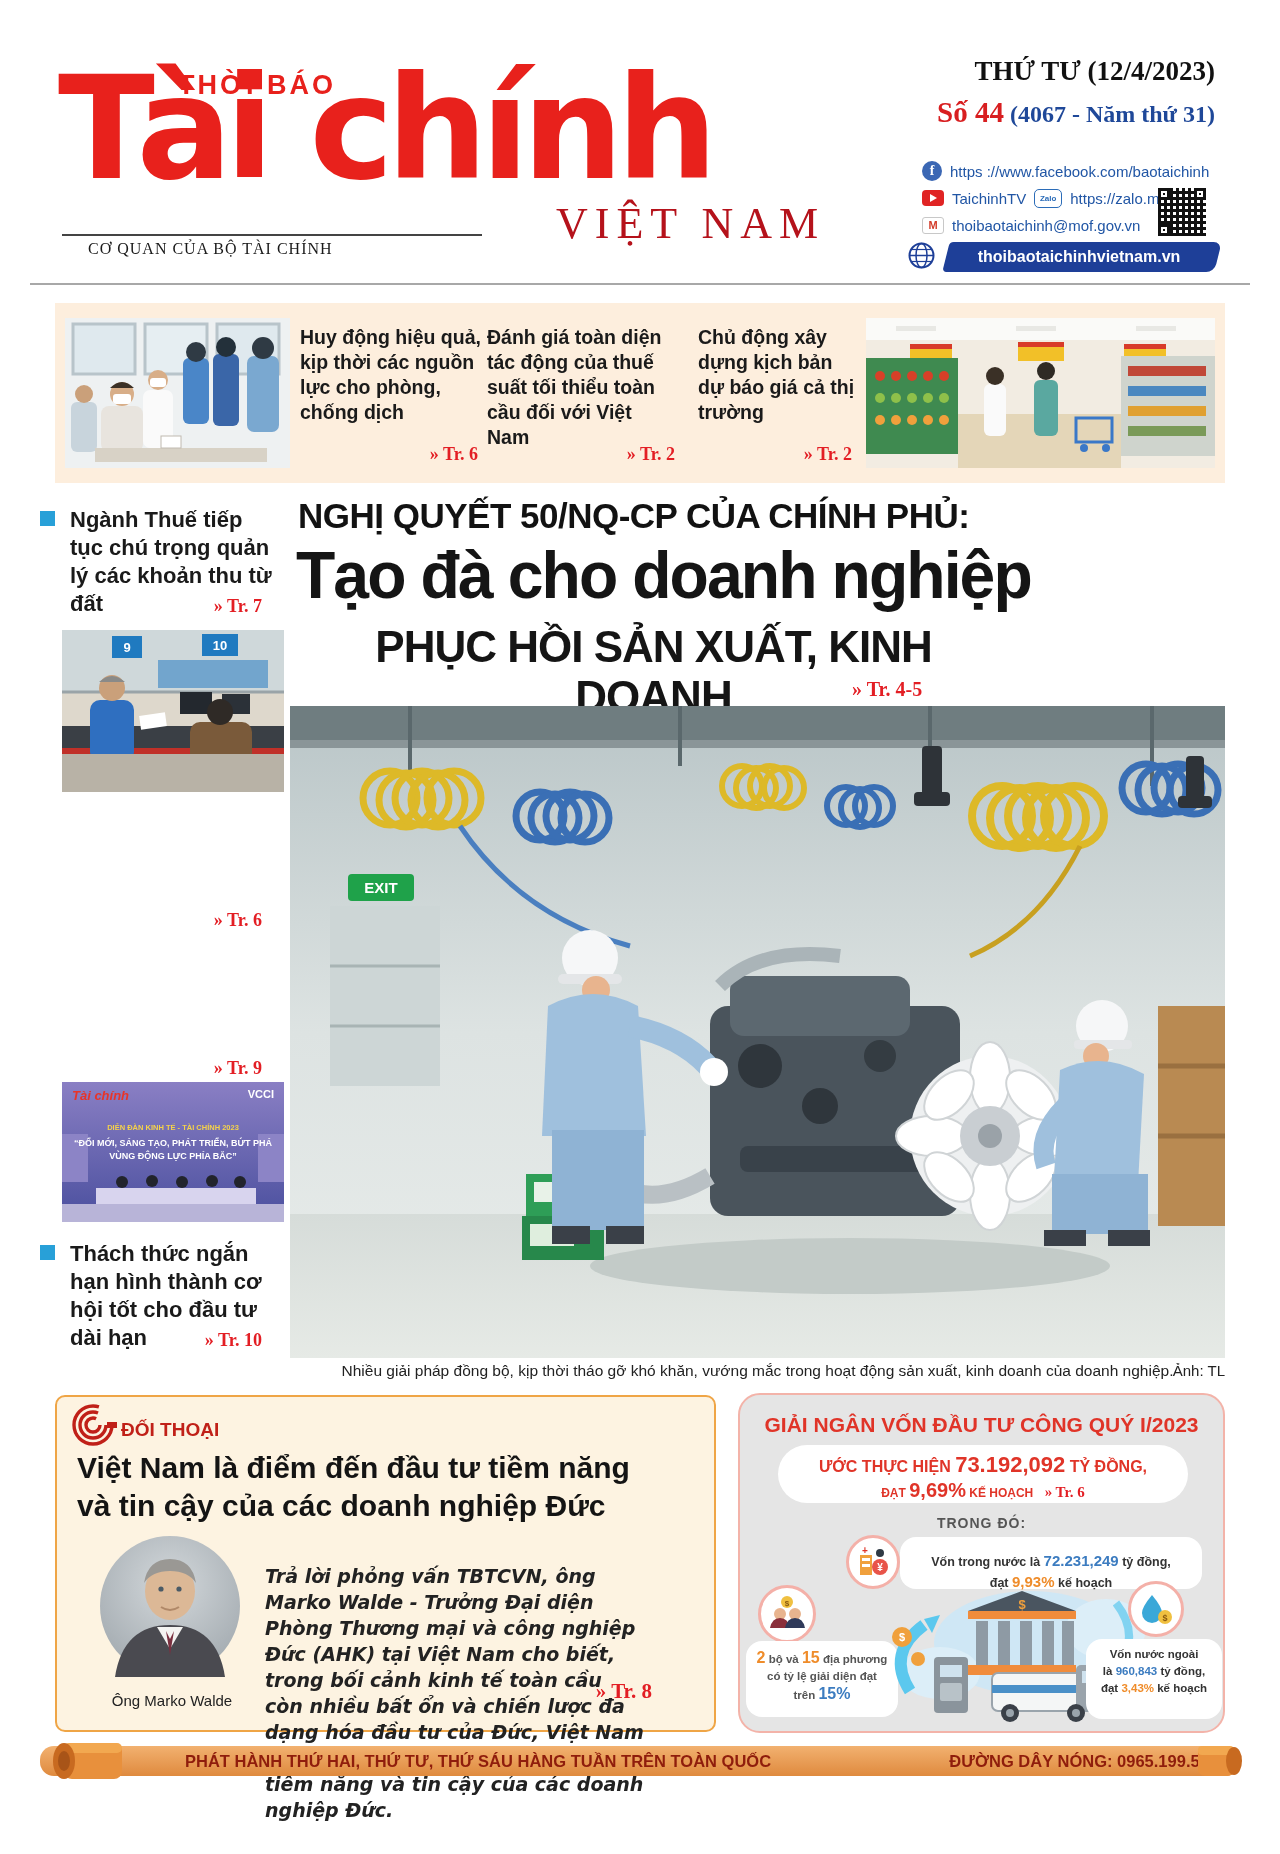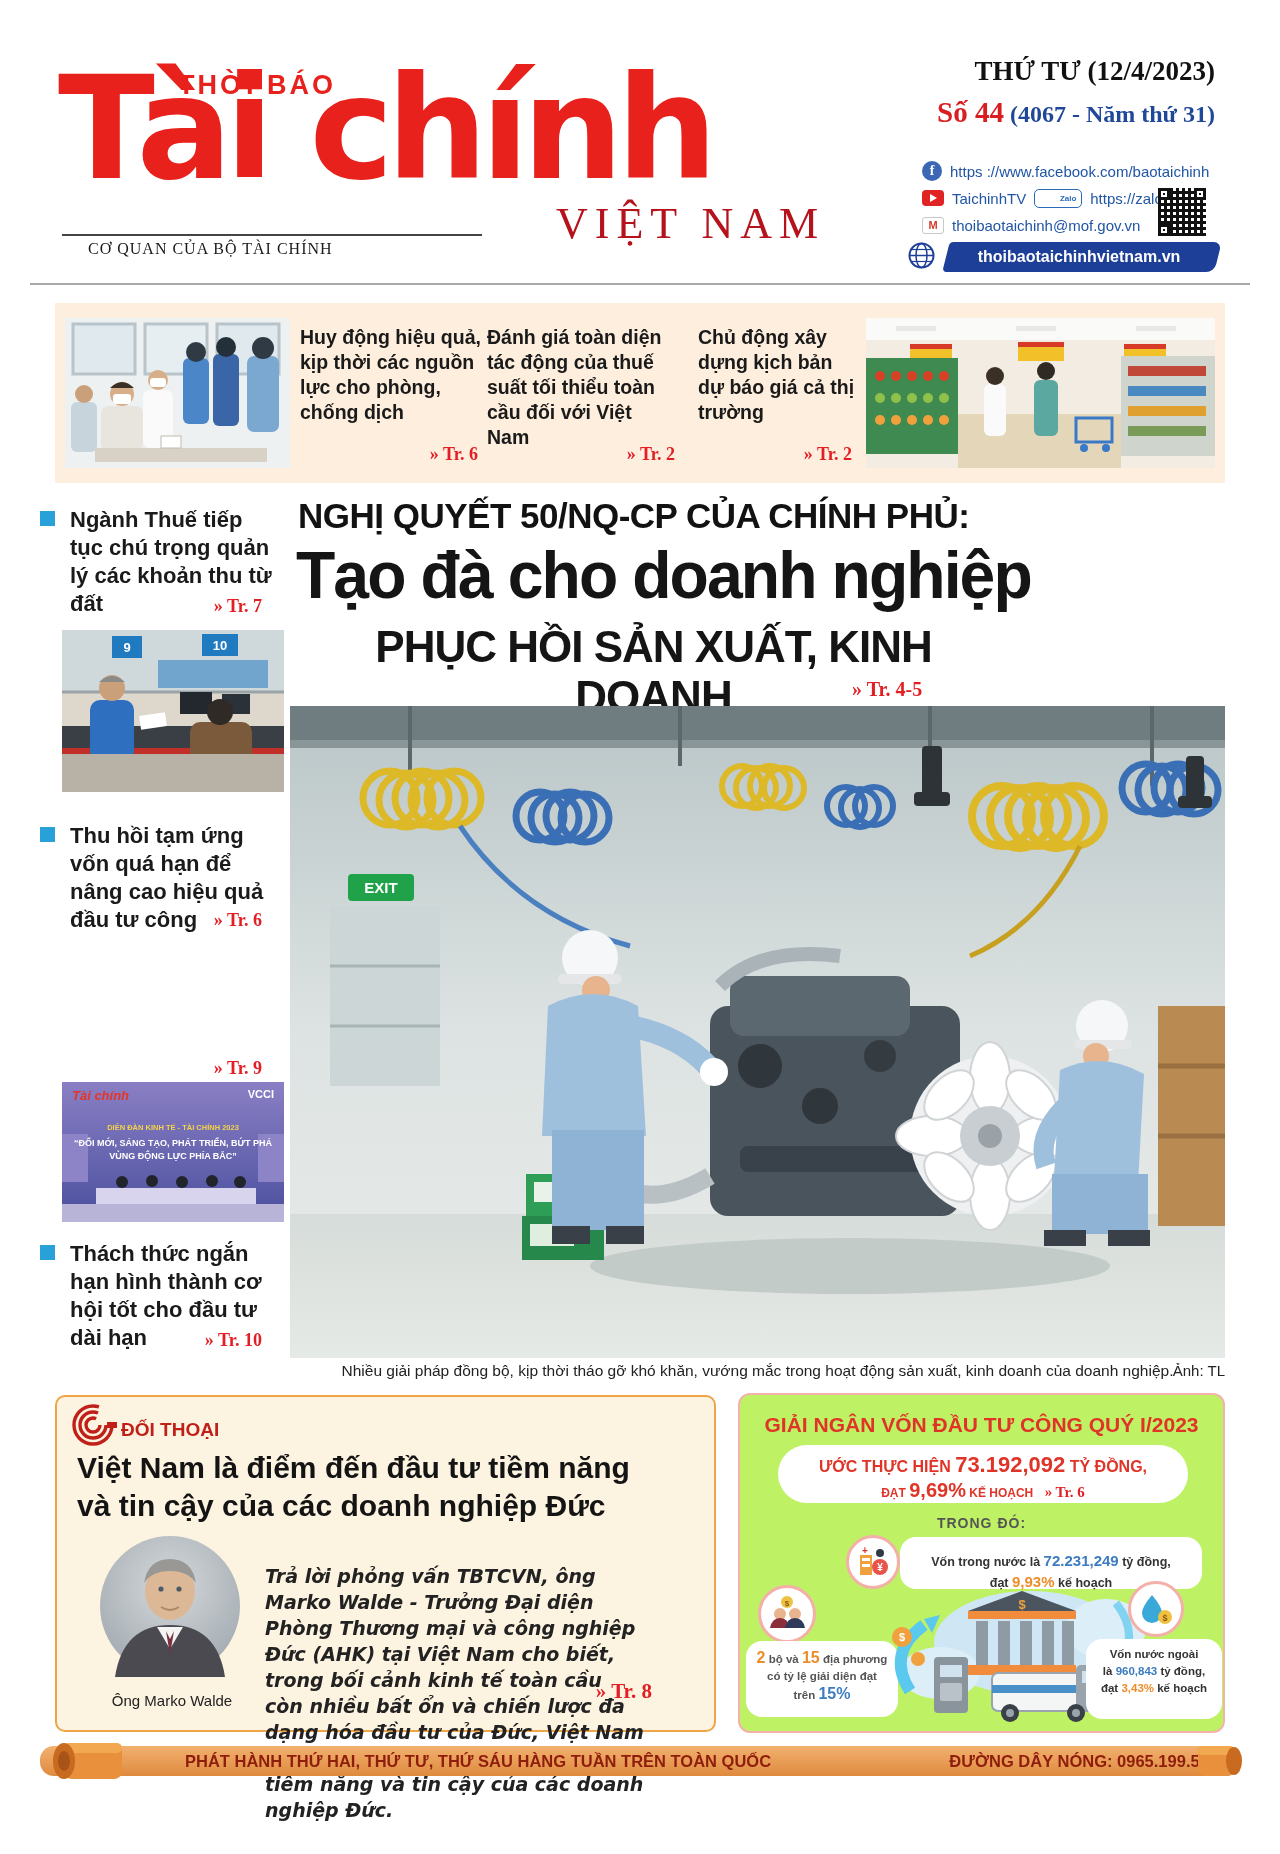--- a/index.html
+++ b/index.html
@@ -22,21 +22,21 @@
   .issue-detail{font-size:24px;font-weight:700;color:#1f4899;}
   .social-row{left:922px;height:22px;display:flex;align-items:center;gap:8px;}
   .social-text{font-size:15px;color:#2156a5;}
   .ic{display:inline-flex;align-items:center;justify-content:center;}
   .ic-fb{width:20px;height:20px;border-radius:50%;background:#3b67b4;color:#fff;font-weight:900;
          font-size:14px;font-family:"Liberation Serif",serif;}
   .ic-yt{width:22px;height:16px;border-radius:4px;background:#e02424;position:relative;}
   .ic-yt:after{content:"";position:absolute;left:8px;top:4px;border-left:7px solid #fff;
         border-top:4px solid transparent;border-bottom:4px solid transparent;}
   .ic-zalo{width:26px;height:17px;border:1.5px solid #2b6cb8;border-radius:5px;background:#fff;
-        color:#2b6cb8;font-size:8px;font-weight:700;padding-left:20px;}
+        color:#2b6cb8;font-size:8px;font-weight:700;}
   .ic-gm{width:20px;height:15px;border:1.5px solid #c8c8c8;border-radius:3px;background:#fff;
         color:#d33c2a;font-size:11px;font-weight:900;line-height:13px;}
   .qr{left:1158px;top:188px;width:48px;height:48px;background:
       repeating-linear-gradient(90deg,#111 0 3px,transparent 3px 6px),
       repeating-linear-gradient(0deg,#111 0 3px,#fff 3px 6px);}
   .qr-f{position:absolute;width:12px;height:12px;background:#fff;border:3px solid #111;box-sizing:border-box;}
   .qr-f:after{content:"";position:absolute;left:2px;top:2px;width:2px;height:2px;background:#111;}
   .site-banner{left:940px;top:242px;width:278px;height:30px;}
   .site-bg{position:absolute;left:6px;top:0;width:272px;height:30px;background:#1e3f98;
            border-radius:4px 8px 8px 4px;transform:skewX(-14deg);}
@@ -68,22 +68,22 @@
   .dlg{left:55px;top:1395px;width:661px;height:337px;background:#fdf3e1;border:2px solid #efa546;
        border-radius:10px;box-sizing:border-box;}
   .dlg-tagtext{position:absolute;left:64px;top:22px;font-size:19px;font-weight:900;color:#c02018;}
   .dlg-title{position:absolute;left:20px;top:52px;width:620px;text-align:left;font-size:30px;
        font-weight:800;color:#141414;line-height:38px;}
   .dlg-body{position:absolute;left:208px;top:166px;width:380px;font-size:19px;font-weight:700;
        font-style:italic;color:#222;line-height:26px;font-family:"DejaVu Sans",sans-serif;}
   .dlg-ref{position:absolute;left:455px;top:282px;width:140px;text-align:right;font-size:21px;}
   .dlg-caption{position:absolute;left:30px;top:295px;width:170px;text-align:center;font-size:15px;color:#222;}
   
-  .info{left:738px;top:1393px;width:487px;height:340px;background:#bef264;border:2px solid #f3b3a9;
-        border-radius:12px;box-sizing:border-box;}
+  .info{left:738px;top:1393px;width:487px;height:340px;background:#e5e5e5;border:2px solid #f3b3a9;
+        border-radius:22px;box-sizing:border-box;}
   .info-title{position:absolute;left:0;top:18px;width:100%;text-align:center;font-size:21px;
         font-weight:900;color:#e03428;}
   .pill{position:absolute;left:38px;top:50px;width:410px;height:58px;background:#fff;border-radius:30px;
         text-align:center;color:#e03428;}
   .pill-l1{margin-top:7px;font-weight:900;font-size:16px;}
   .pill-val{font-size:22px;}
   .pill-l2{font-weight:900;font-size:12px;margin-top:1px;}
   .pill-pct{font-size:20px;}
   .pill-ref{font-size:15px;margin-left:8px;}
   .among{position:absolute;left:0;top:120px;width:100%;text-align:center;font-size:14px;
@@ -281,24 +281,20 @@
       <rect x="28" y="70" width="44" height="62" rx="10" fill="#2f6fc0"></rect>
         <circle cx="50" cy="58" r="13" fill="#caa07a"></circle>
         <path d="M37 52 q13 -12 26 0" fill="#8a8a88"></path>
       <rect x="128" y="92" width="62" height="64" rx="10" fill="#7a5a3a"></rect>
         <circle cx="158" cy="82" r="13" fill="#2f2a26"></circle>
       <rect x="78" y="84" width="26" height="14" fill="#fff" transform="rotate(-8 91 91)"></rect>
       <rect x="0" y="124" width="222" height="38" fill="#b8b2a6"></rect>
     </svg>
   </div>
 
-  <div class="abs side-item" style="top:822px;">
-    <span class="bullet"></span>
-    <span class="side-text">Thu hồi tạm ứng vốn quá hạn để nâng cao hiệu quả đầu tư công</span>
-  </div>
   <div class="abs side-ref pageref" style="top:910px;">» Tr. 6</div>
 
   <div class="abs side-ref pageref" style="top:1058px;">» Tr. 9</div>
 
   <div class="abs photo" style="left:62px;top:1082px;width:222px;height:140px;">
     <svg width="222" height="140" viewBox="0 0 222 140">
       <defs>
           <linearGradient id="cg" x1="0" y1="0" x2="0" y2="1">
             <stop offset="0" stop-color="#8a7fc4"></stop>
             <stop offset="1" stop-color="#4a4f9e"></stop>

